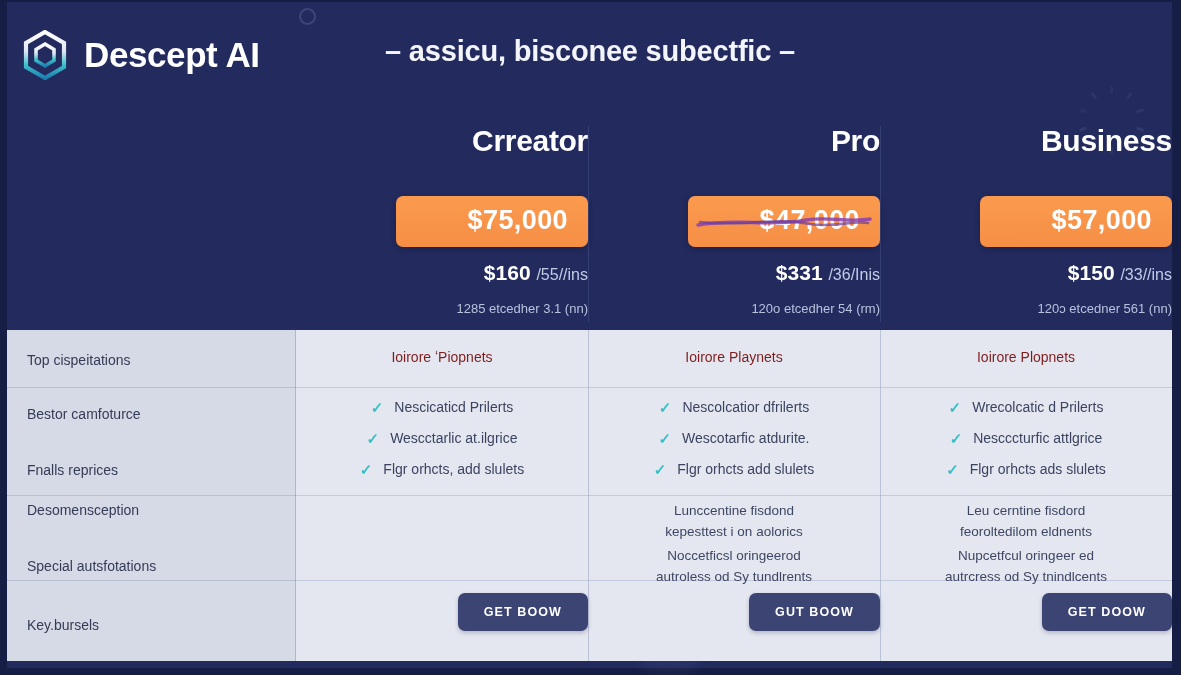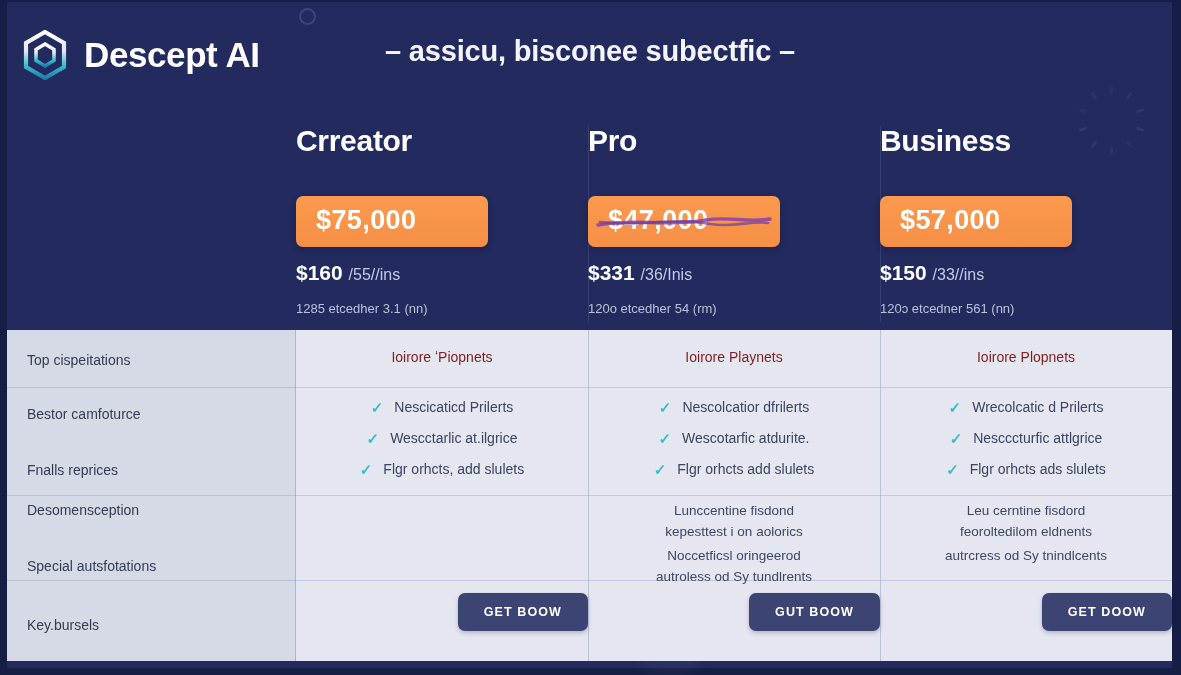--- a/index.html
+++ b/index.html
@@ -95,21 +95,21 @@
   .plans {
     position: absolute;
     left: 296px; top: 120px;
     width: 876px; height: 210px;
     display: flex;
   }
   .plan-col {
     width: 292px;
     position: relative;
     padding-top: 4px;
-    text-align: left;
+    text-align: right;
   }
   .plan-col + .plan-col::before {
     content: "";
     position: absolute;
     left: 0; top: 6px;
     width: 1px; height: 196px;
     background: rgba(160,175,225,0.16);
   }
   .plan-name {
     font-size: 30px;
@@ -444,20 +444,21 @@
         <div class="check-row" style="top:131px">
           <span class="check-mark">✓</span>
           <span>Flgr orhcts ads slulets</span>
         </div>
 
         <div class="note-block" style="top:171px">
           <div>Leu cerntine fisdord</div>
           <div>feoroltedilom eldnents</div>
         </div>
         <div class="note-block" style="top:216px">
+          <div>Nupcetfcul oringeer ed</div>
           <div>autrcress od Sy tnindlcents</div>
         </div>
 
         <div class="cta-wrap">
           <button class="cta-btn">GET DOOW</button>
         </div>
       </div>
 
     </div>
   </div>

